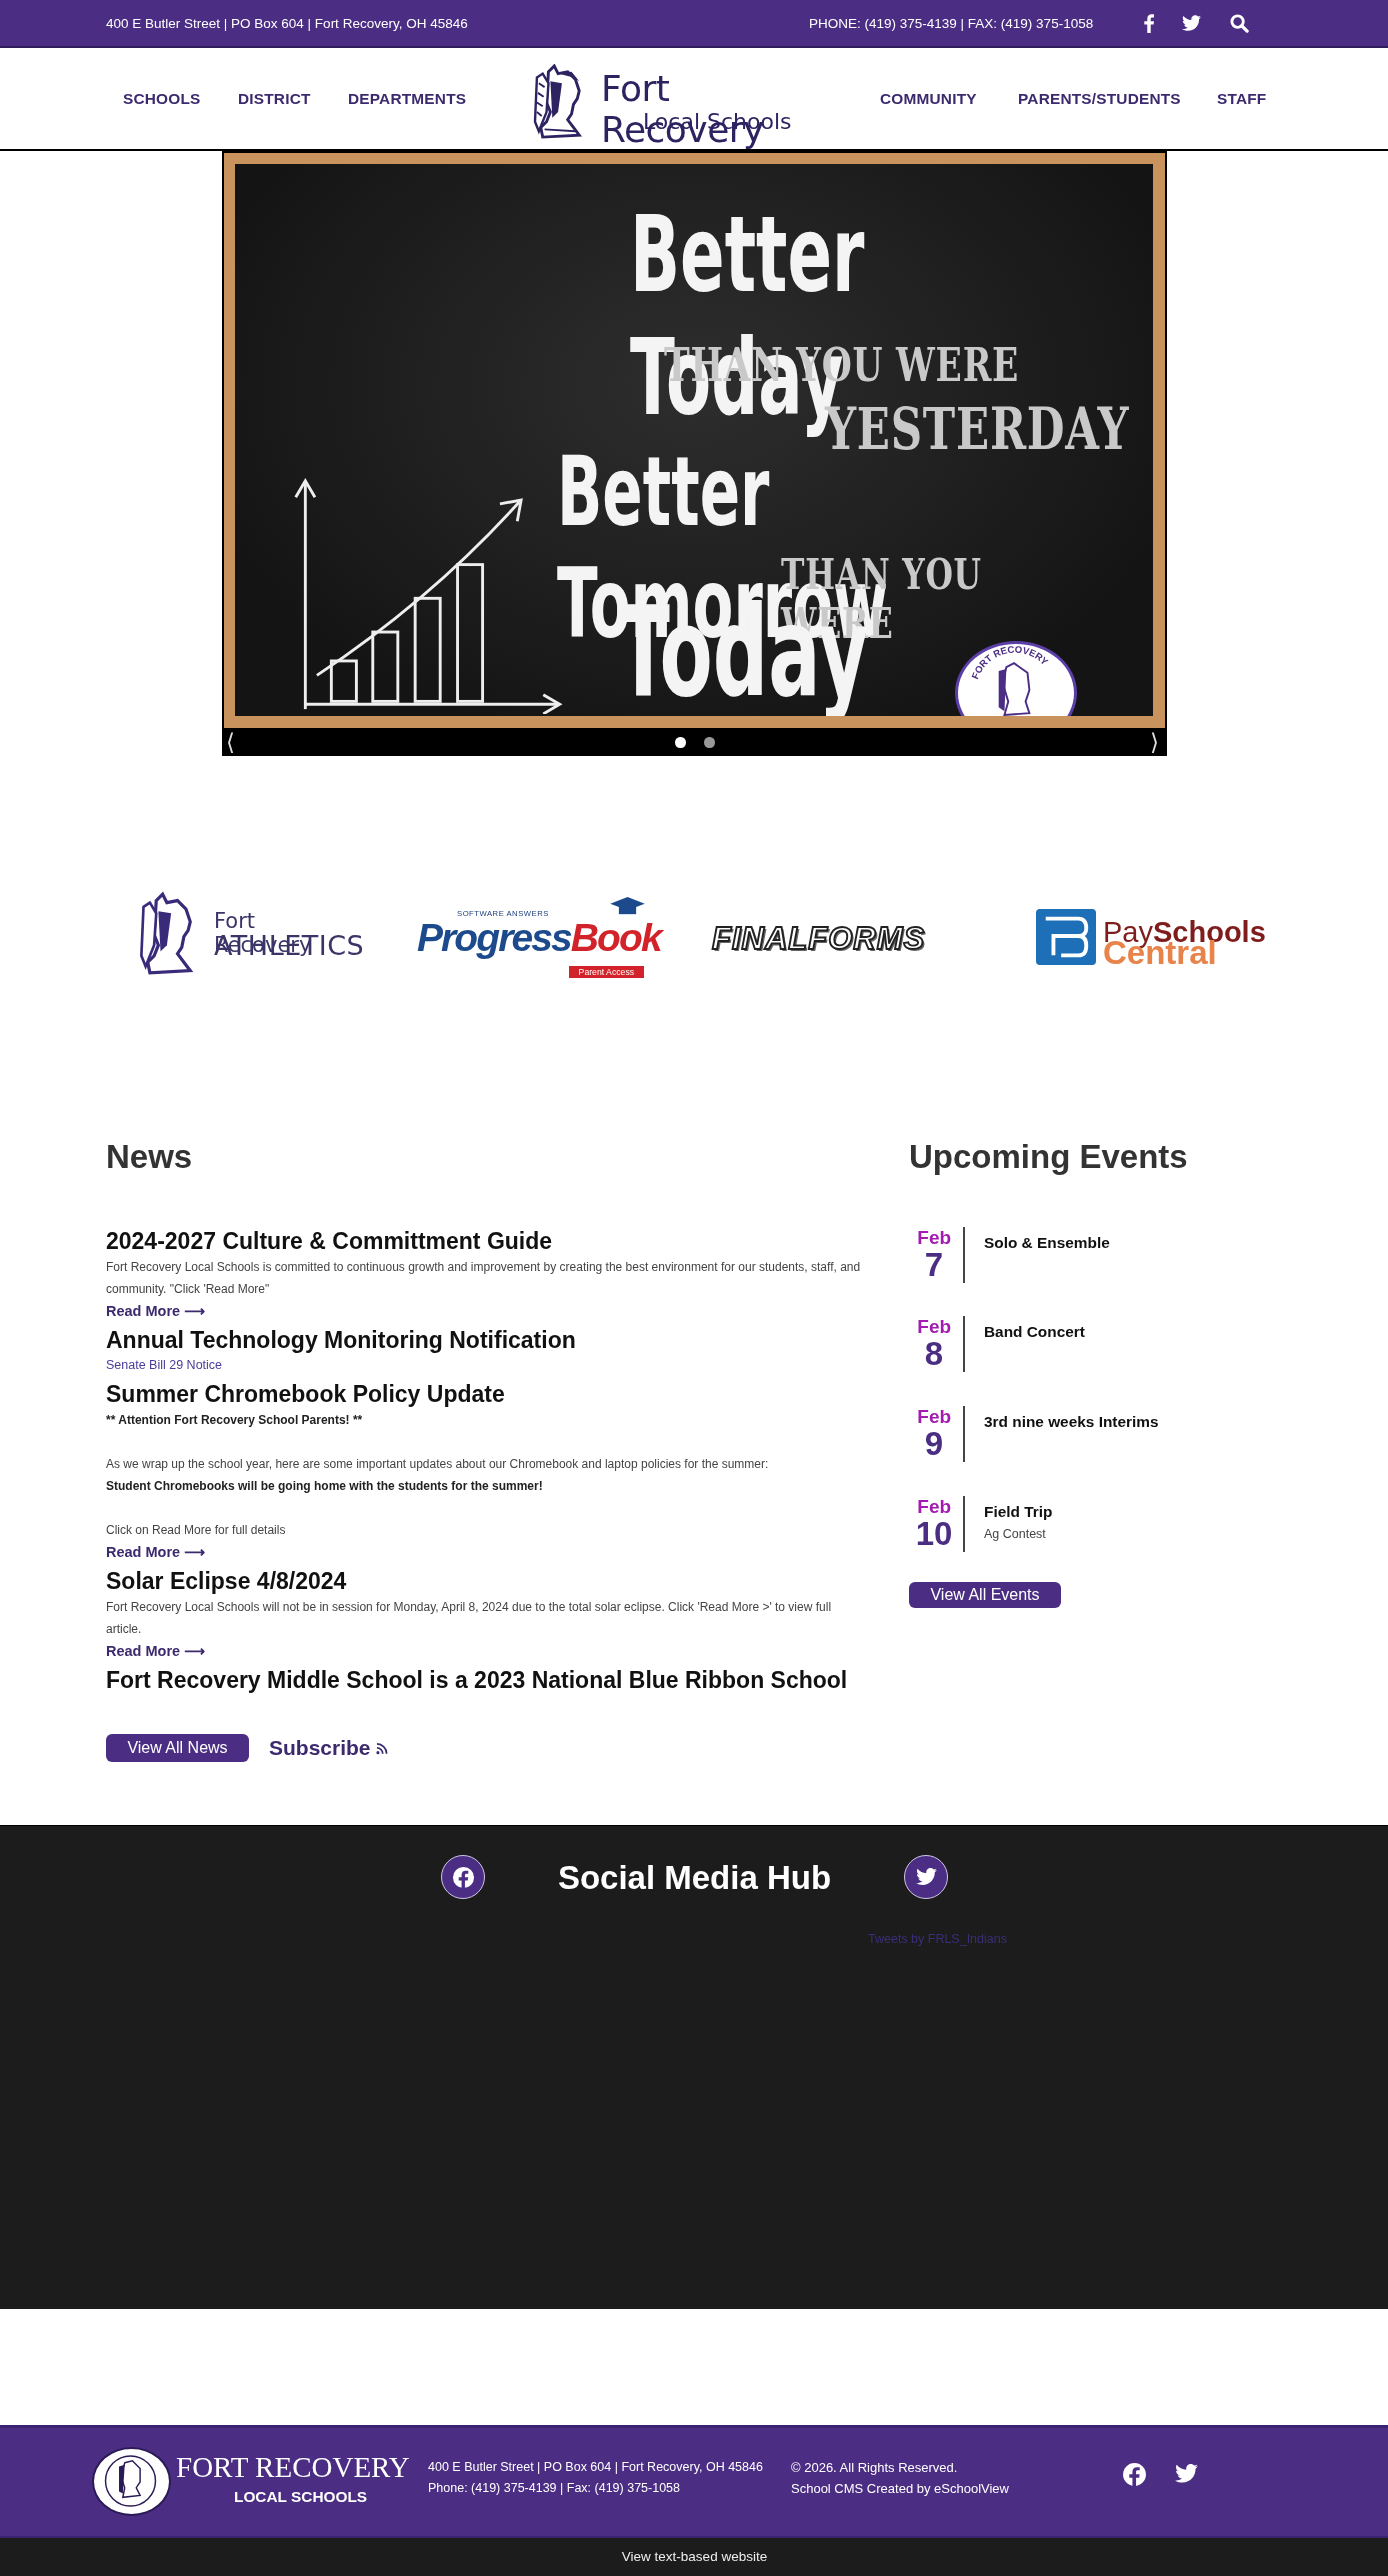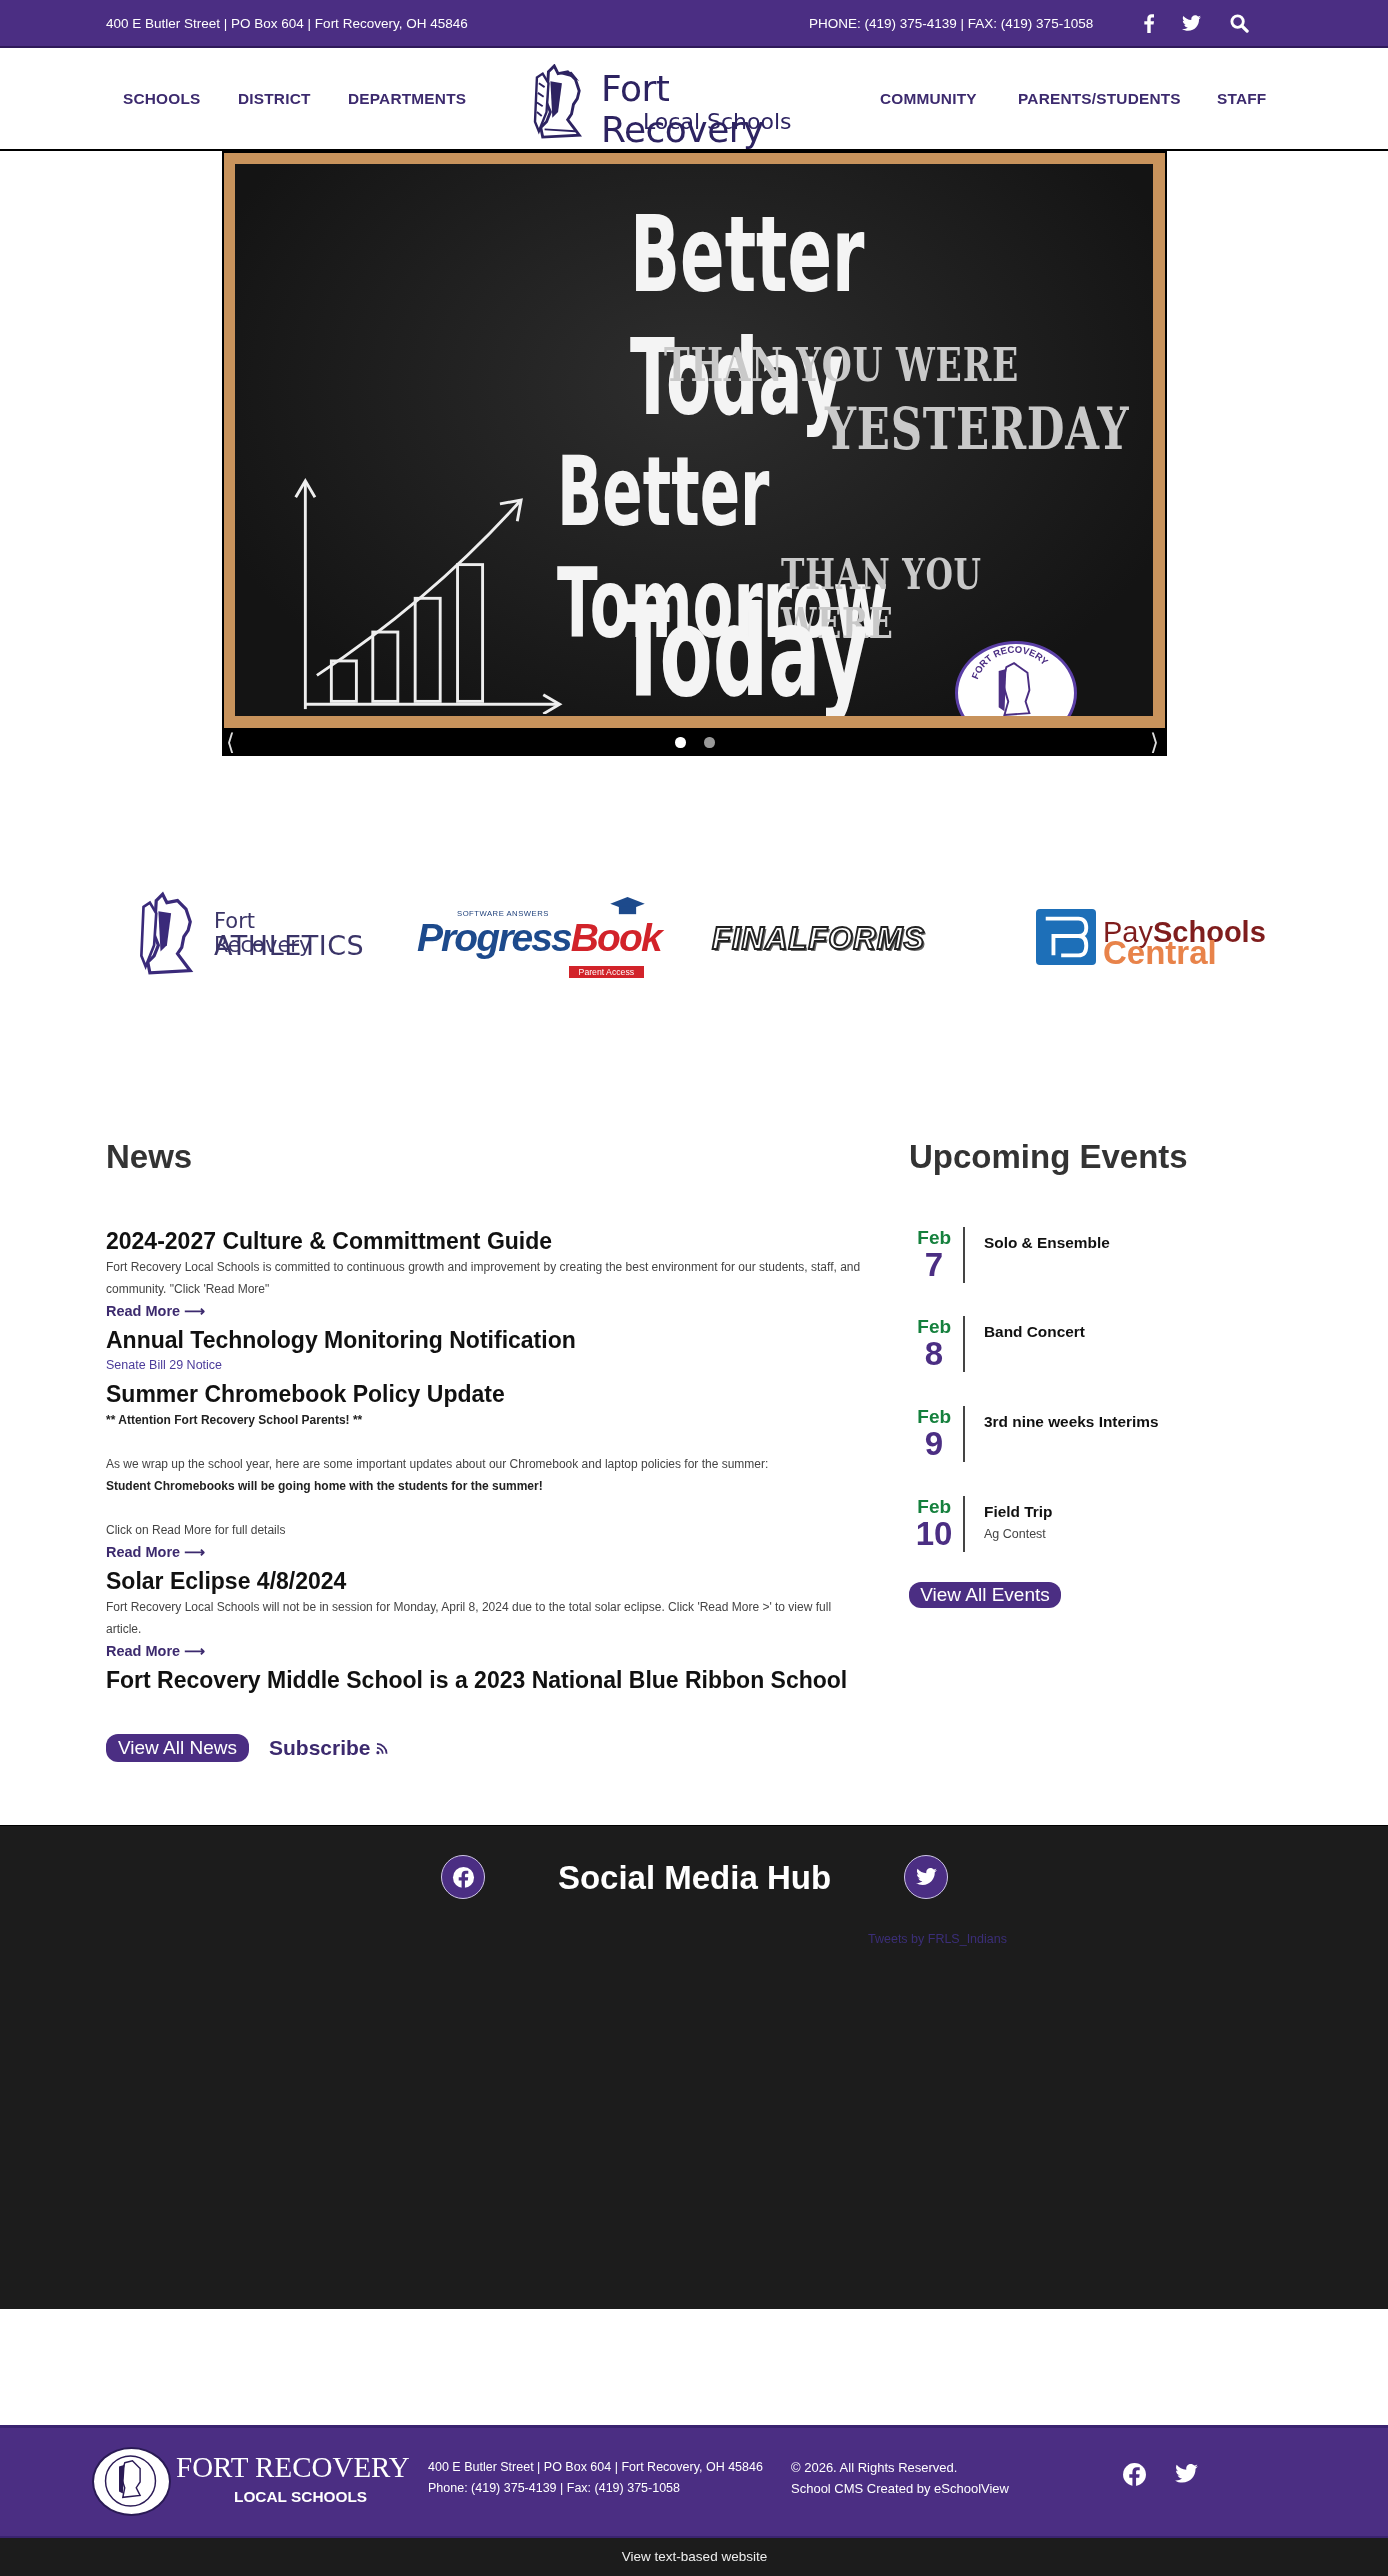--- a/index.html
+++ b/index.html
@@ -50,27 +50,27 @@
   .p-ps .cen { position: absolute; left: 71px; top: 37px; font-size: 33px; font-weight: bold; color: #e8834a; }
 
   
   .news-title { position: absolute; left: 106px; top: 1138px; font-size: 33px; font-weight: bold; color: #333; }
   .news-area { position: absolute; left: 106px; top: 1227px; width: 762px; height: 478px; overflow: hidden; }
   .news-item h3 { font-size: 23px; font-weight: bold; color: #111; line-height: 29px; }
   .news-item p { font-size: 12px; color: #444; line-height: 22px; }
   .news-item p.b { font-weight: bold; color: #222; }
   .news-item .rm { display: block; font-size: 14.5px; font-weight: bold; color: #3c2a6e; line-height: 22px; margin-bottom: 3.9px; }
   .news-item .sub { font-size: 12.5px; color: #4b3b9a; line-height: 21px; display: block; margin-bottom: 3.9px; }
-  .btn { position: absolute; background: #4b2e83; color: #fff; border-radius: 12px; font-size: 19px; display: flex; align-items: center; justify-content: center; }
+  .btn { position: absolute; background: #4b2e83; color: #fff; border-radius: 6px; font-size: 16px; display: flex; align-items: center; justify-content: center; }
   .subscribe { position: absolute; left: 269px; top: 1736px; font-size: 21px; font-weight: bold; color: #3c2a6e; }
 
   
   .ev-title { position: absolute; left: 909px; top: 1138px; font-size: 33px; font-weight: bold; color: #333; }
   .event { position: absolute; left: 909px; width: 338px; height: 58px; }
-  .event .mon { position: absolute; left: 7.7px; top: 0; width: 35px; text-align: center; font-size: 19px; font-weight: bold; color: #15803d; }
+  .event .mon { position: absolute; left: 7.7px; top: 0; width: 35px; text-align: center; font-size: 19px; font-weight: bold; color: #a21caf; }
   .event .day { position: absolute; left: 0; top: 19px; width: 50px; text-align: center; font-size: 33px; font-weight: bold; color: #4b2e83; }
   .event .divl { position: absolute; left: 54px; top: 0; width: 1.9px; height: 56px; background: #444; }
   .event .name { position: absolute; left: 75px; top: 6.8px; font-size: 15.4px; font-weight: bold; color: #111; }
   .event .desc { position: absolute; left: 75px; top: 31px; font-size: 12.5px; color: #444; }
 
   
   .social { position: absolute; left: 0; top: 1825px; width: 1389px; height: 484px; background: #1c1c1c; border-top: 1.9px solid #000; }
   .social h2 { position: absolute; left: 0; width: 1389px; top: 33px; text-align: center; font-size: 33px; font-weight: bold; color: #fff; }
   .soc-circle { position: absolute; top: 29px; width: 44px; height: 44px; border-radius: 50%; background: #4b2e83; border: 1.9px solid #cfc6e8; display: flex; align-items: center; justify-content: center; }
   .tweets { position: absolute; left: 868px; top: 106px; font-size: 12.5px; color: #3b2e78; }

